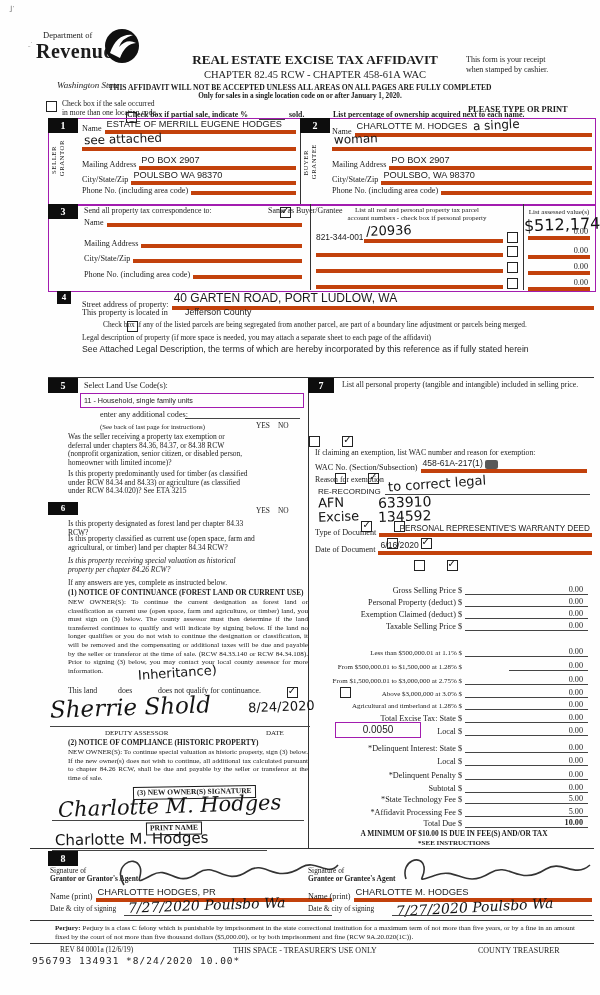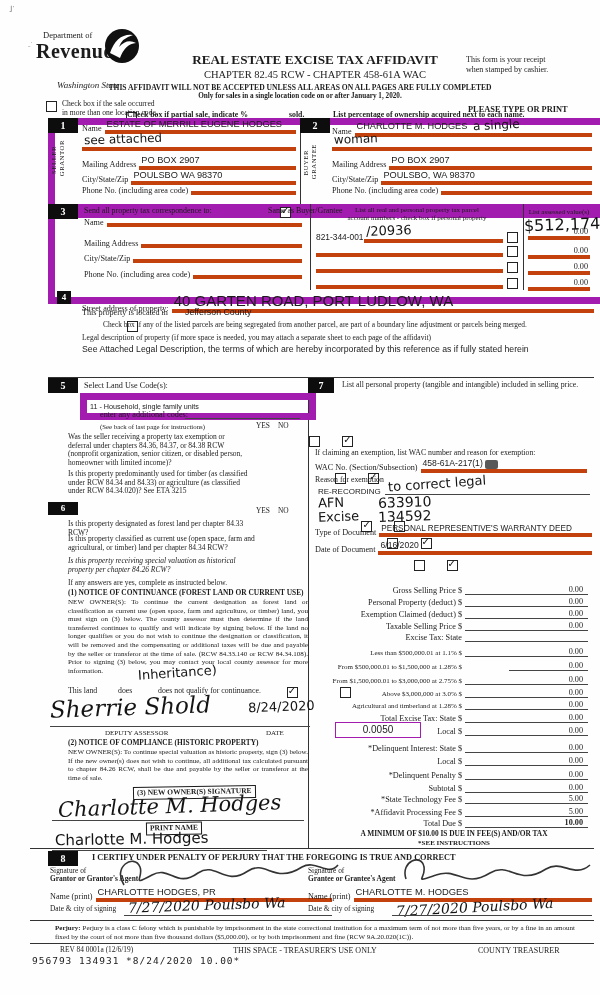--- a/index.html
+++ b/index.html
@@ -10,21 +10,21 @@
   .ctr{text-align:center;}
   .sans{font-family:"Liberation Sans",sans-serif;}
   .mono{font-family:"DejaVu Sans Mono",monospace;}
   .hand{font-family:"DejaVu Sans",sans-serif;color:#141414;}
   .script{font-family:"DejaVu Serif",serif;font-style:italic;color:#141414;}
   .vtxt{position:absolute;writing-mode:vertical-rl;transform:rotate(180deg);font-size:6.8px;letter-spacing:.5px;color:#222;}
   .numbox{position:absolute;background:#0d0d0d;color:#fff;font-weight:bold;text-align:center;font-size:10px;line-height:15px;}
   .hl{position:absolute;border-top:1px solid #333;}
   .vl{position:absolute;border-left:1px solid #333;}
   .fl{position:absolute;border-bottom:1px solid #444;}
-  .rect{position:absolute;border:7px solid #a21caf;}
+  .rect{position:absolute;border:1px solid #a21caf;}
   .frow{position:absolute;display:flex;align-items:flex-end;}
   .flab{flex:none;padding-right:3px;}
   .fval{flex:1;border-bottom:4px solid #c2410c;padding:0 2px;white-space:nowrap;}
   .noline{border-bottom:none;}
   .cb{position:relative;display:inline-block;width:9px;height:9px;border:1px solid #222;background:#fff;vertical-align:middle;flex:none;}
   .cb.checked::after{content:"\2713";position:absolute;left:0;top:-3px;font-size:10px;font-weight:bold;color:#111;
         font-family:"DejaVu Sans",sans-serif;}
   .taxrow{position:absolute;left:312px;width:276px;display:flex;align-items:flex-end;}
   .tl{flex:none;width:150px;text-align:right;padding-right:3px;}
   .tline{flex:1;border-bottom:1px solid #444;text-align:right;padding-right:5px;}
@@ -182,21 +182,21 @@
     <span class="fval" style="text-align:right;">0.00</span>
   </div>
   <div class="frow" style="left:528px;top:278px;width:62px;">
     <span class="fval" style="text-align:right;">0.00</span>
   </div>
 
   
   <div class="numbox" style="left:57px;top:291px;width:14px;height:13px;font-size:9px;line-height:13px;">4</div>
   <div class="frow" style="left:82px;top:292px;width:512px;">
     <span class="flab">Street address of property:</span>
-    <span class="fval"><span class="sans" style="font-size:15px;margin-top:17px;">40 GARTEN ROAD, PORT LUDLOW, WA</span></span>
+    <span class="fval"><span class="sans" style="font-size:12px;margin-top:17px;">40 GARTEN ROAD, PORT LUDLOW, WA</span></span>
   </div>
   <div class="abs" style="left:82px;top:308px;">This property is located in</div>
   <div class="abs sans" style="left:185px;top:307px;font-size:8.8px;">Jefferson County</div>
   <span class="cb abs" style="left:88px;top:321px;"></span>
   <div class="abs" style="left:103px;top:321px;width:492px;font-size:7.4px;">Check box if any of the listed parcels are being segregated from another parcel, are part of a boundary line adjustment or parcels being merged.</div>
   <div class="abs" style="left:82px;top:334px;width:510px;font-size:7.5px;">Legal description of property (if more space is needed, you may attach a separate sheet to each page of the affidavit)</div>
   <div class="abs sans" style="left:82px;top:344px;width:510px;font-size:8.7px;">See Attached Legal Description, the terms of which are hereby incorporated by this reference as if fully stated herein</div>
 
   
   <div class="hl" style="left:48px;top:377px;width:546px;"></div>
@@ -277,21 +277,21 @@
   </div>
   <div class="abs" style="left:315px;top:476px;font-size:7.8px;">Reason for exemption</div>
   <div class="abs sans" style="left:318px;top:487px;font-size:8px;">RE-RECORDING</div>
   <div class="abs hand" style="left:388px;top:477px;font-size:13px;transform:rotate(-4deg);white-space:nowrap;">to correct legal</div>
   <div class="fl" style="left:385px;top:494px;width:205px;"></div>
   <div class="abs hand" style="left:318px;top:496px;font-size:13px;transform:rotate(-2deg);">AFN</div>
   <div class="abs hand" style="left:378px;top:494px;font-size:14px;transform:rotate(-2deg);">633910</div>
   <div class="abs hand" style="left:318px;top:510px;font-size:13px;transform:rotate(-2deg);">Excise</div>
   <div class="abs hand" style="left:378px;top:508px;font-size:14px;transform:rotate(-2deg);">134592</div>
 
-  <div class="frow" style="left:315px;top:524px;width:277px;">
+  <div class="frow" style="left:315px;top:524px;width:277px;text-align:right;">
     <span class="flab">Type of Document</span>
     <span class="fval"><span class="sans" style="font-size:8.2px;">PERSONAL REPRESENTIVE'S WARRANTY DEED</span></span>
   </div>
   <div class="frow" style="left:315px;top:541px;width:277px;">
     <span class="flab">Date of Document</span>
     <span class="fval"><span class="sans" style="font-size:8.6px;">6/16/2020</span></span>
   </div>
 
   
   <div class="taxrow" style="top:585px;">
@@ -303,24 +303,20 @@
       <span class="tline"><span>0.00</span></span>
     </div>
   <div class="taxrow" style="top:609px;">
       <span class="tl">Exemption Claimed (deduct) $</span>
       <span class="tline"><span>0.00</span></span>
     </div>
   <div class="taxrow" style="top:621px;">
       <span class="tl">Taxable Selling Price $</span>
       <span class="tline"><span>0.00</span></span>
     </div>
-  <div class="taxrow" style="top:633px;">
-      <span class="tl">Excise Tax: State</span>
-      <span class="tline noline"></span>
-    </div>
   <div class="taxrow" style="top:647px;">
       <span class="tl sm">Less than $500,000.01 at 1.1% $</span>
       <span class="tline"><span>0.00</span></span>
     </div>
   <div class="taxrow" style="top:661px;gap:44px;">
       <span class="tl sm">From $500,000.01 to $1,500,000 at 1.28% $</span>
       <span class="tline"><span>0.00</span></span>
     </div>
   <div class="taxrow" style="top:675px;">
       <span class="tl sm">From $1,500,000.01 to $3,000,000 at 2.75% $</span>
@@ -374,21 +370,20 @@
       <span class="tl">Total Due $</span>
       <span class="tline"><span class="b">10.00</span></span>
     </div>
 
   <div class="abs b ctr" style="left:330px;top:830px;width:248px;font-size:7.4px;">A MINIMUM OF $10.00 IS DUE IN FEE(S) AND/OR TAX</div>
   <div class="abs b ctr" style="left:330px;top:839px;width:248px;font-size:7px;">*SEE INSTRUCTIONS</div>
 
   
   <div class="hl" style="left:30px;top:848px;width:564px;"></div>
   <div class="numbox" style="left:48px;top:851px;width:30px;height:15px;">8</div>
-  <div class="abs b" style="left:92px;top:853px;font-size:8.3px;">I CERTIFY UNDER PENALTY OF PERJURY THAT THE FOREGOING IS TRUE AND CORRECT</div>
 
   <div class="abs" style="left:50px;top:867px;font-size:7.4px;">Signature of</div>
   <div class="abs b" style="left:50px;top:875px;font-size:7.4px;">Grantor or Grantor's Agent</div>
   <div class="abs" style="left:112px;top:855px;">
     <svg width="230" height="38" viewBox="0 0 230 38">
       <path d="M12 30 C 0 12, 22 -2, 28 12 C 32 22, 18 32, 40 20 C 58 10, 64 34, 86 18 C 104 6, 112 32, 136 16 C 154 4, 162 30, 190 12 C 204 4, 216 22, 226 10" fill="none" stroke="#1d1d1d" stroke-width="1.6" opacity=".9"></path>
     </svg>
   </div>
   <div class="frow" style="left:50px;top:887px;width:282px;">
     <span class="flab">Name (print)</span>

